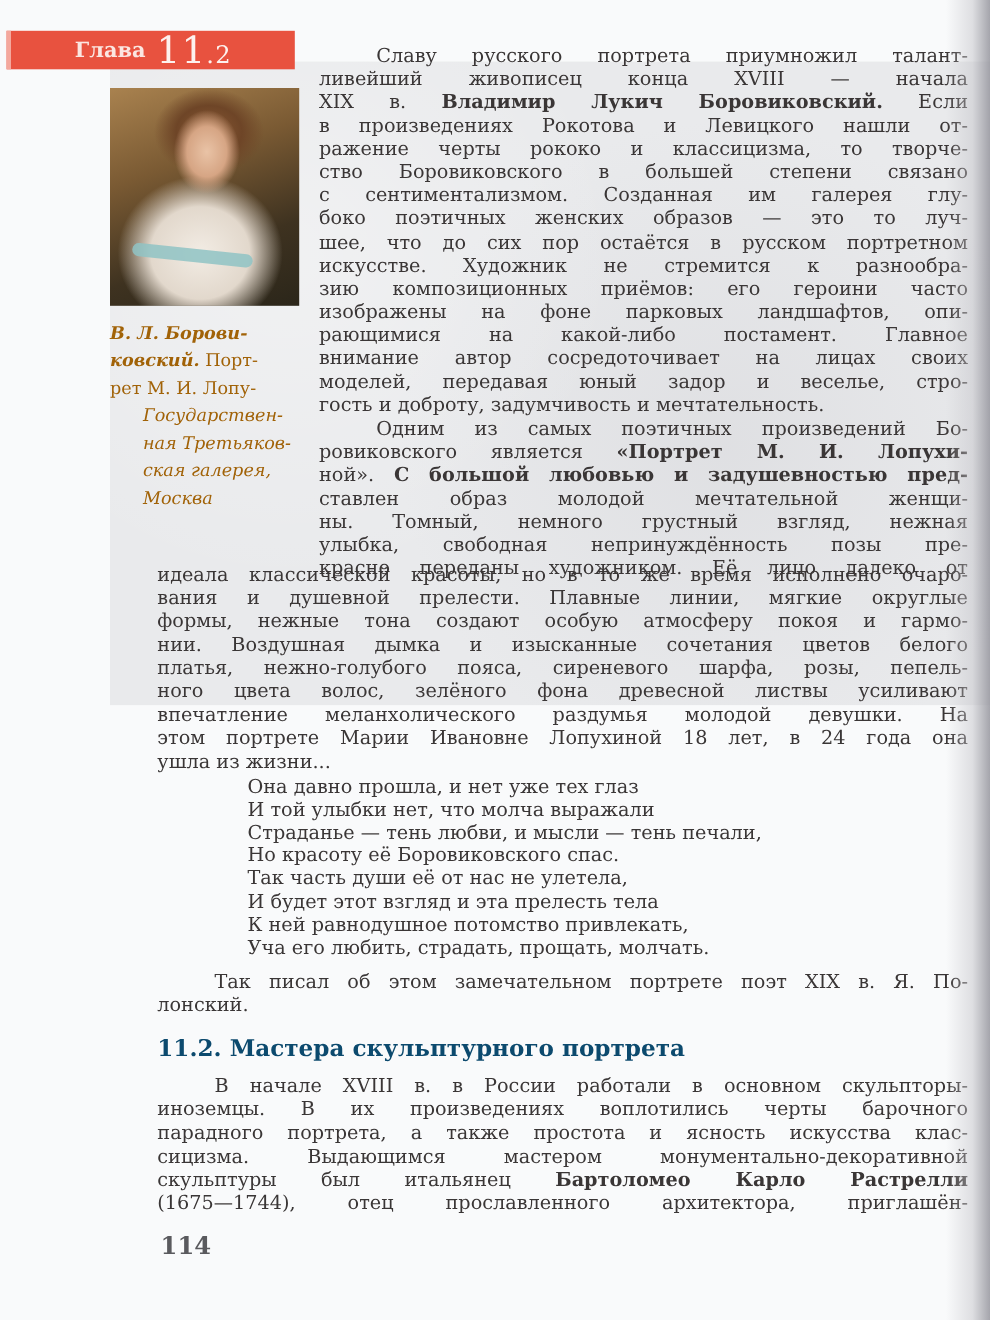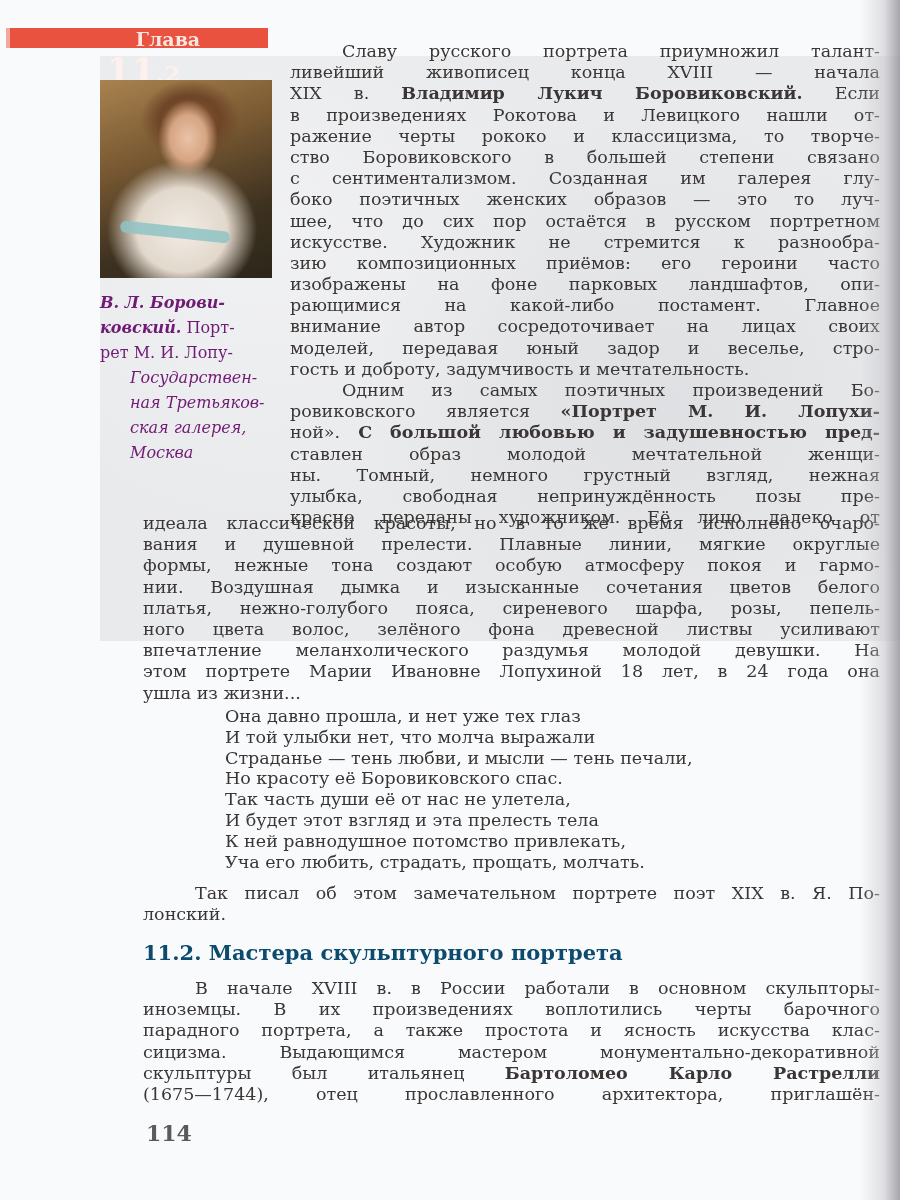--- a/index.html
+++ b/index.html
@@ -15,51 +15,50 @@
       pointer-events: none; z-index: 5;
     }
     .gray-block {
       position: absolute; left: 100px; top: 56px; width: 800px; height: 585px;
       background: #e9eaec;
       background-image:
         radial-gradient(circle at 20% 30%, rgba(255,255,255,0.35) 0, rgba(255,255,255,0) 40%),
         radial-gradient(circle at 70% 60%, rgba(200,200,205,0.3) 0, rgba(200,200,205,0) 45%);
     }
     .chapter-banner {
-      position: absolute; left: 6px; top: 28px; width: 258px; height: 20px;
+      position: absolute; left: 6px; top: 28px; width: 258px; height: 35px;
       background: #e8523f;
       display: flex; align-items: center;
       border-left: 4px solid #f4a89d;
-      flex-direction: column;
     }
     .chapter-banner .word {
       color: #fbe6e1; font-weight: bold; font-size: 19px; margin-left: 58px;
       font-family: "DejaVu Serif", serif;
     }
     .chapter-banner .num {
-      color: #fdf1ee; font-weight: bold; font-size: 34px; margin-left: 10px;
+      color: #fdf1ee; font-weight: normal; font-size: 34px; margin-left: 10px;
       font-family: "DejaVu Serif", serif; letter-spacing: 1px;
     }
     .chapter-banner .num small { font-size: 22px; }
     .portrait {
       position: absolute; left: 100px; top: 80px; width: 172px; height: 198px;
       background:
         radial-gradient(ellipse 30px 38px at 88px 58px, #e9c3a6 0, #d6a584 60%, rgba(214,165,132,0) 100%),
         radial-gradient(ellipse 50px 40px at 90px 40px, #8a5a35 0, #6e4527 60%, rgba(110,69,39,0) 100%),
         radial-gradient(ellipse 75px 70px at 82px 150px, #f2ece4 0, #e2d8cc 60%, rgba(226,216,204,0) 100%),
         linear-gradient(160deg, #a9824f 0%, #7a5a33 35%, #3e3220 70%, #2b261a 100%);
       overflow: hidden;
     }
     .portrait .sash {
       position: absolute; left: 20px; top: 146px; width: 110px; height: 12px;
       background: #8fc3c4; transform: rotate(6deg); opacity: 0.85; border-radius: 6px;
     }
     .caption {
       position: absolute; left: 100px; top: 290px; width: 175px;
-      font-size: 16px; line-height: 25px; color: #701a75;
+      font-size: 16px; line-height: 25px; color: #a16207;
     }
     .caption .b { font-weight: bold; font-style: italic; }
     .caption .i { font-style: italic; margin-left: 30px; }
     .caption div { white-space: nowrap; }
     .col-right {
       position: absolute; left: 290px; top: 41px; width: 590px;
     }
     .line {
       font-size: 17.5px; line-height: 21.2px; white-space: nowrap;
       text-align: justify; text-align-last: justify; height: 21.2px; overflow: visible;

